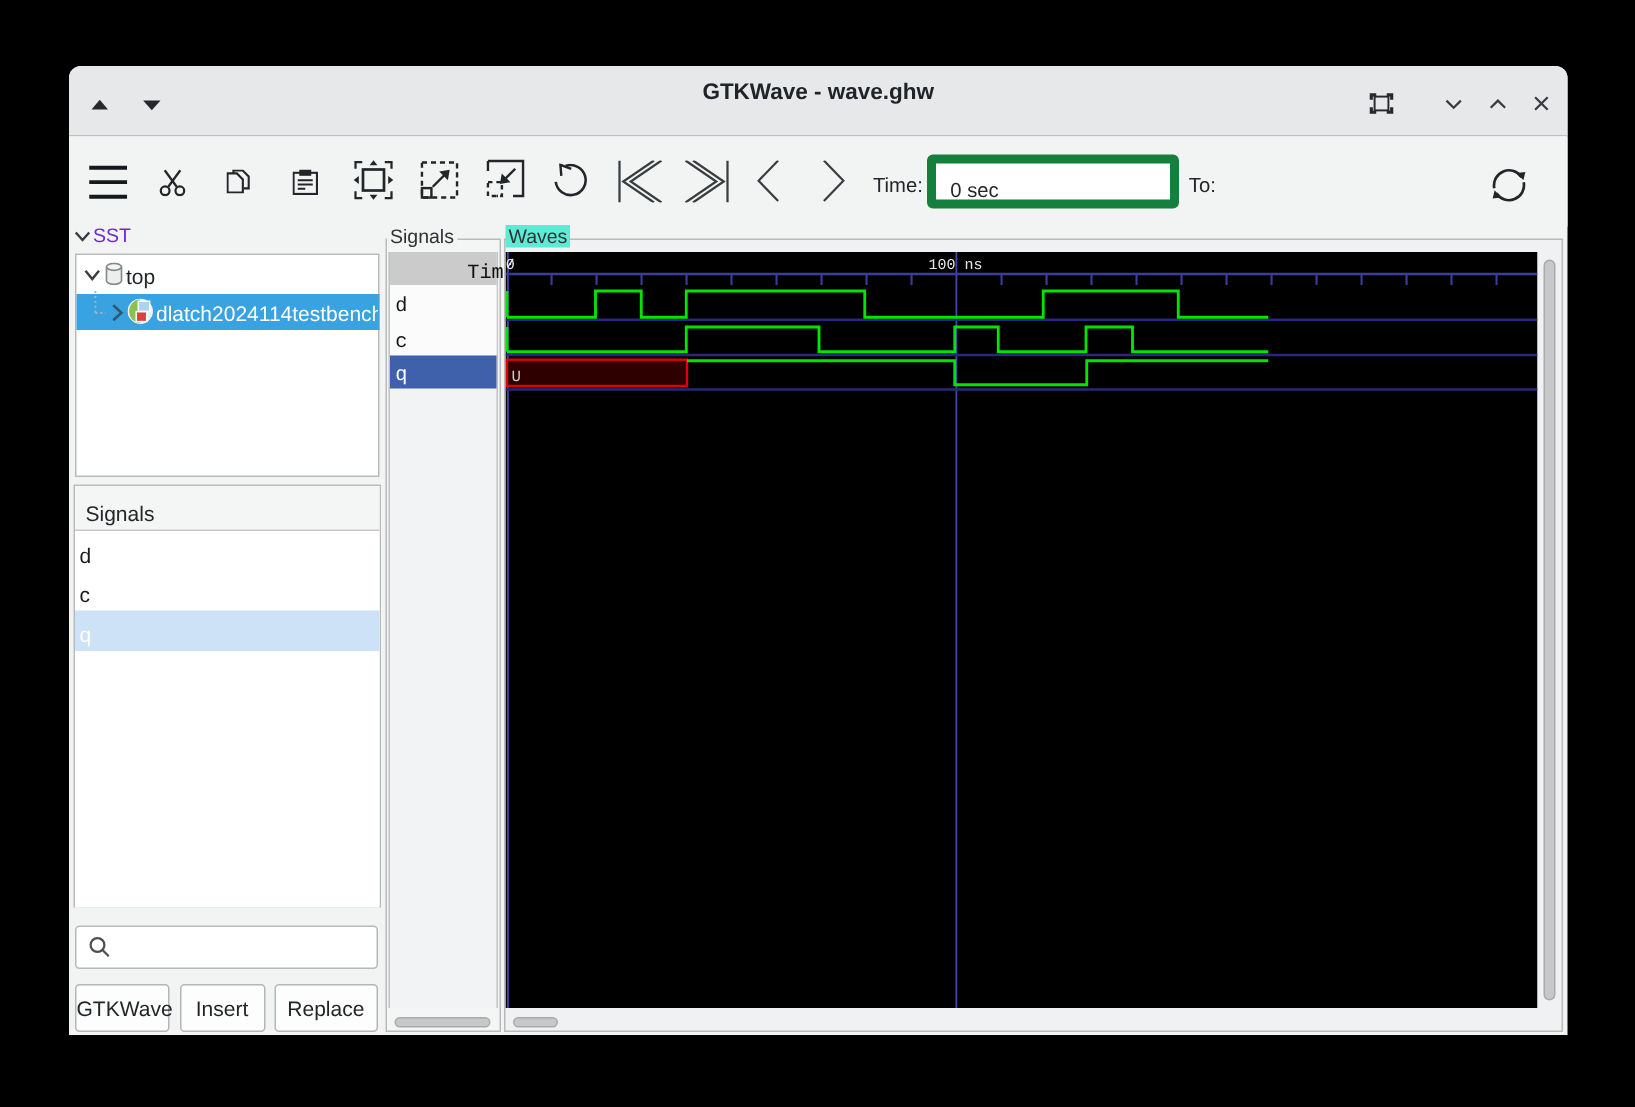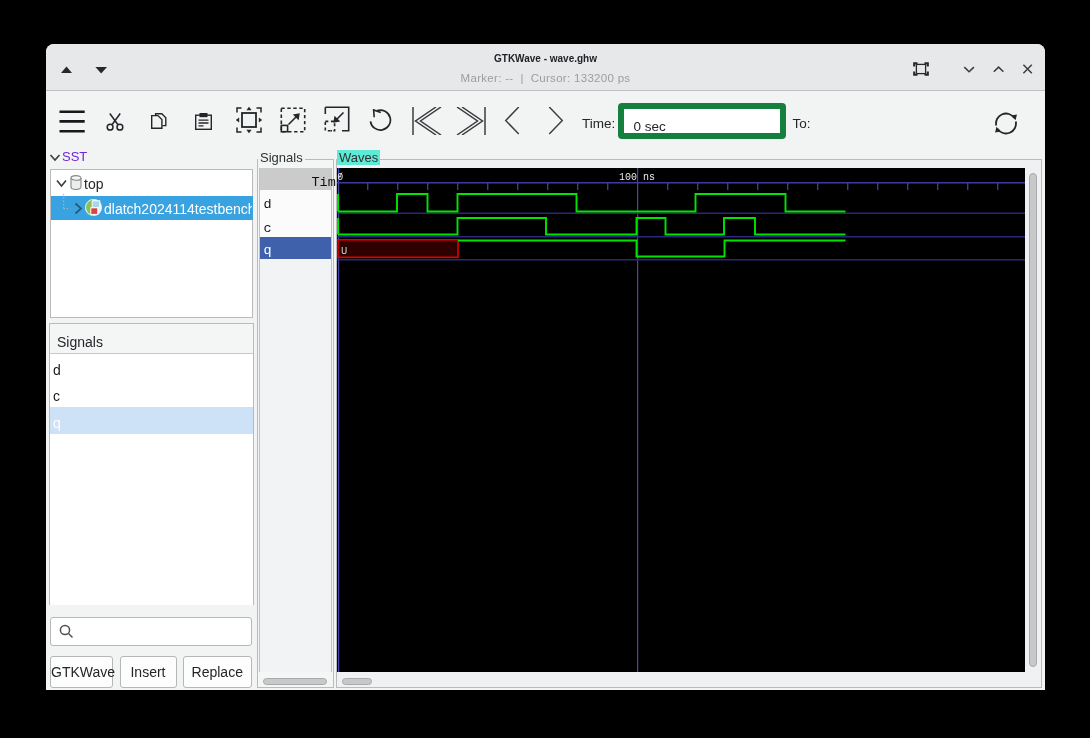--- a/index.html
+++ b/index.html
@@ -3,21 +3,21 @@
 <meta charset="utf-8">
 <style>
 html,body{margin:0;padding:0;}
 body{width:1090px;height:738px;background:#000;position:relative;overflow:hidden;
   font-family:"Liberation Sans",sans-serif;}
 #win{position:absolute;left:46px;top:44px;width:999px;height:646px;
   background:#f2f3f3;border-radius:8px 8px 0 0;}
 #titlebar{position:absolute;left:0;top:0;width:999px;height:46px;background:#e7e8e9;
   border-radius:8px 8px 0 0;border-bottom:1px solid #bfc0c2;}
 #title{position:absolute;left:0;top:9px;width:100%;text-align:center;
-  font-size:10px;font-weight:600;color:#202327;}
+  font-size:15px;font-weight:600;color:#202327;}
 #subtitle{position:absolute;left:0;top:28px;width:100%;text-align:center;
   font-size:11.5px;letter-spacing:0.3px;color:#9b9da0;}
 .tbtn{position:absolute;top:0;}
 #toolbar{position:absolute;left:0;top:47px;width:999px;height:60px;background:#f2f3f3;}
 .icon{position:absolute;top:17px;}
 .lbl{position:absolute;font-size:13.5px;color:#232629;}
 .entry{position:absolute;top:12px;height:36px;background:#fff;border:6px solid #15803d;
   border-radius:4px;font-size:13.5px;color:#232629;line-height:36px;padding-left:10px;box-sizing:border-box;}
 
 .frlabel{position:absolute;font-size:13px;color:#6d28d9;}
@@ -32,21 +32,20 @@
 </style>
 </head>
 <body>
 <div id="win">
   <div id="titlebar">
     <svg class="tbtn" style="left:15px;top:22px" width="62" height="8" viewBox="0 0 62 8">
       <path d="M5.5 0.5 L11 7 L0 7 Z" fill="#26292c"></path>
       <path d="M34.4 1 L46 1 L40.2 7.5 Z" fill="#26292c"></path>
     </svg>
     <div id="title">GTKWave - wave.ghw</div>
-    <div id="subtitle">Marker: --&nbsp; | &nbsp;Cursor: 133200 ps</div>
     <svg class="tbtn" style="left:866px;top:17px" width="125" height="16" viewBox="0 0 125 16">
       <g stroke="#26292c" fill="none">
         <rect x="4.4" y="3.4" width="9.2" height="9.2" stroke-width="1.3"></rect>
         <g stroke-width="2.1">
           <path d="M2.2 5.5 v-3.3 h3.3 M12.5 2.2 h3.3 v3.3 M15.8 10.5 v3.3 h-3.3 M5.5 13.8 h-3.3 v-3.3"></path>
         </g>
       </g>
       <g stroke="#3a3d40" stroke-width="1.5" fill="none">
         <path d="M52.3 6.1 l4.8 4.7 l4.8 -4.7"></path>
         <path d="M81.8 10.8 l4.8 -4.7 l4.8 4.7"></path>

